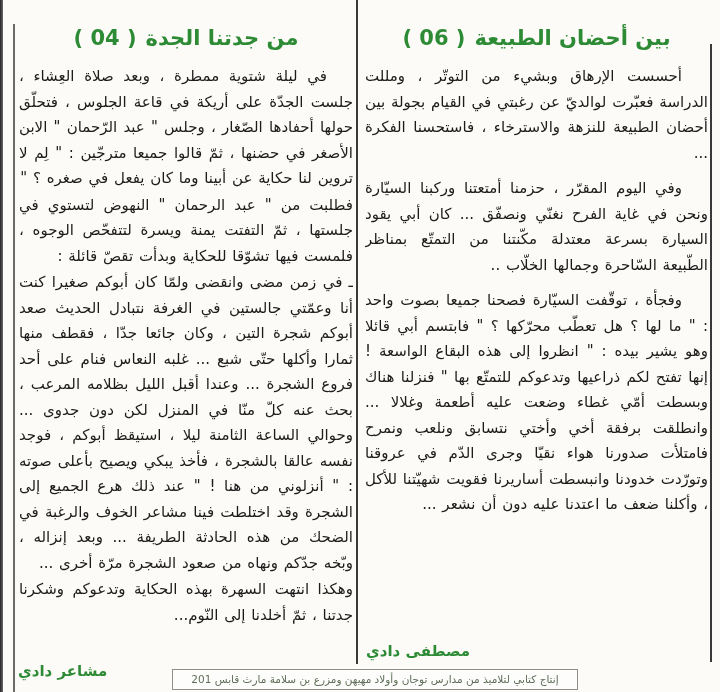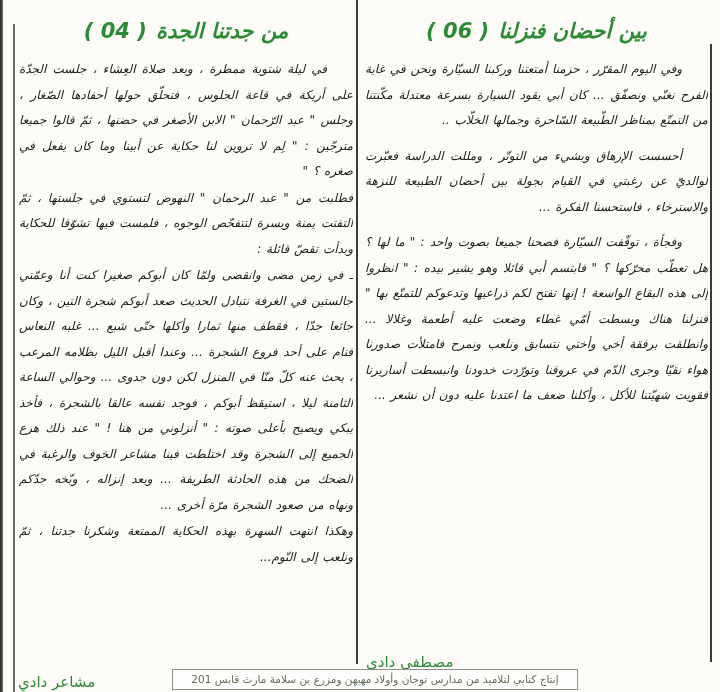--- a/index.html
+++ b/index.html
@@ -17,50 +17,49 @@
     overflow:hidden;
     font-family:"DejaVu Sans", sans-serif;
   }
   .scan-edge{position:absolute; left:0; top:0; width:3px; height:692px;
     background:linear-gradient(to right,#242424,#6b6b6b);}
   .rule{position:absolute; background:var(--rule);}
   .rule-left{left:13px; top:24px; width:2px; height:668px; opacity:.75;}
   .rule-center{left:356px; top:0; width:2px; height:664px;}
   .rule-right{left:710px; top:44px; width:2px; height:618px;}
 
-  .col{position:absolute; top:14px; overflow:hidden; direction:rtl;font-style:italic;}
+  .col{position:absolute; top:21px; overflow:hidden; direction:rtl;}
   .col-right{right:12px; width:343px; height:632px;}
   .col-left{left:19px; width:334px; height:654px;}
 
   .title{
     display:flex; direction:ltr;
     justify-content:center; align-items:baseline; gap:9px;
     font-weight:bold; font-size:21px; line-height:30px;
     color:var(--green);
     margin:2px 0 11px;
     white-space:nowrap;
   }
   .para{
     direction:rtl;
     text-align:justify;
-    font-size:12px;
+    font-size:15px;
     line-height:25.5px;
     color:var(--body);
     word-spacing:1px;
   }
   .col-right .para{margin-bottom:10px;}
   .col-left .para{margin-bottom:1px;}
   .indent{text-indent:26px;}
 
   .author{
     position:absolute;
     direction:rtl;
-    font-weight:normal; font-size:15px; line-height:20px;
+    font-weight:bold; font-size:15px; line-height:20px;
     color:var(--green);
-    margin-top:11px;
   }
   .author-right{left:366px; top:641px;}
   .author-left{left:18px; top:661px;}
 
   .caption-box{
     position:absolute;
     left:172px; top:669px; width:406px; height:21px;
     border:1px solid #8f8f8a;
     background:#fdfdfb;
     direction:rtl;
@@ -77,37 +76,37 @@
 <div class="page">
 
   <div class="scan-edge"></div>
   <div class="rule rule-left"></div>
   <div class="rule rule-center"></div>
   <div class="rule rule-right"></div>
 
   <section class="col col-right">
     <h2 class="title">
       <span class="title-num" dir="ltr">( 06 )</span>
-      <span class="title-text">بين أحضان فنزلنا</span>
+      <span class="title-text">بين أحضان الطبيعة</span>
     </h2>
+    <p class="para indent">أحسست الإرهاق وبشيء من التوتّر ، ومللت الدراسة فعبّرت لوالديّ عن رغبتي في القيام بجولة بين أحضان الطبيعة للنزهة والاسترخاء ، فاستحسنا الفكرة ...</p>
     <p class="para indent">وفي اليوم المقرّر ، حزمنا أمتعتنا وركبنا السيّارة ونحن في غاية الفرح نغنّي ونصفّق ... كان أبي يقود السيارة بسرعة معتدلة مكّنتنا من التمتّع بمناظر الطّبيعة السّاحرة وجمالها الخلّاب ..</p>
-    <p class="para indent">أحسست الإرهاق وبشيء من التوتّر ، ومللت الدراسة فعبّرت لوالديّ عن رغبتي في القيام بجولة بين أحضان الطبيعة للنزهة والاسترخاء ، فاستحسنا الفكرة ...</p>
     <p class="para indent">وفجأة ، توقّفت السيّارة فصحنا جميعا بصوت واحد : " ما لها ؟ هل تعطّب محرّكها ؟ " فابتسم أبي قائلا وهو يشير بيده : " انظروا إلى هذه البقاع الواسعة ! إنها تفتح لكم ذراعيها وتدعوكم للتمتّع بها " فنزلنا هناك وبسطت أمّي غطاء وضعت عليه أطعمة وغلالا ... وانطلقت برفقة أخي وأختي نتسابق ونلعب ونمرح فامتلأت صدورنا هواء نقيّا وجرى الدّم في عروقنا وتورّدت خدودنا وانبسطت أساريرنا فقويت شهيّتنا للأكل ، وأكلنا ضعف ما اعتدنا عليه دون أن نشعر ...</p>
   </section>
   <div class="author author-right">مصطفى دادي</div>
 
   <section class="col col-left">
     <h2 class="title">
       <span class="title-num" dir="ltr">( 04 )</span>
       <span class="title-text">من جدتنا الجدة</span>
     </h2>
     <p class="para indent">في ليلة شتوية ممطرة ، وبعد صلاة العِشاء ، جلست الجدّة على أريكة في قاعة الجلوس ، فتحلّق حولها أحفادها الصّغار ، وجلس " عبد الرّحمان " الابن الأصغر في حضنها ، ثمّ قالوا جميعا مترجّين : " لِم لا تروين لنا حكاية عن أبينا وما كان يفعل في صغره ؟ "</p>
     <p class="para">فطلبت من " عبد الرحمان " النهوض لتستوي في جلستها ، ثمّ التفتت يمنة ويسرة لتتفحّص الوجوه ، فلمست فيها تشوّقا للحكاية وبدأت تقصّ قائلة :</p>
     <p class="para">ـ في زمن مضى وانقضى ولمّا كان أبوكم صغيرا كنت أنا وعمّتي جالستين في الغرفة نتبادل الحديث صعد أبوكم شجرة التين ، وكان جائعا جدّا ، فقطف منها ثمارا وأكلها حتّى شبع ... غلبه النعاس فنام على أحد فروع الشجرة ... وعندا أقبل الليل بظلامه المرعب ، بحث عنه كلّ منّا في المنزل لكن دون جدوى ... وحوالي الساعة الثامنة ليلا ، استيقظ أبوكم ، فوجد نفسه عالقا بالشجرة ، فأخذ يبكي ويصيح بأعلى صوته : " أنزلوني من هنا ! " عند ذلك هرع الجميع إلى الشجرة وقد اختلطت فينا مشاعر الخوف والرغبة في الضحك من هذه الحادثة الطريفة ... وبعد إنزاله ، وبّخه جدّكم ونهاه من صعود الشجرة مرّة أخرى ...</p>
-    <p class="para">وهكذا انتهت السهرة بهذه الحكاية الممتعة وشكرنا جدتنا ، ثمّ ونلعب إلى النّوم...</p>
+    <p class="para">وهكذا انتهت السهرة بهذه الحكاية وتدعوكم وشكرنا جدتنا ، ثمّ أخلدنا إلى النّوم...</p>
   </section>
   <div class="author author-left">مشاعر دادي</div>
 
   <div class="caption-box">
     <span>إنتاج كتابي لتلاميذ من مدارس توجان وأولاد مهيهن ومزرع بن سلامة  مارث  قابس 201</span>
   </div>
 
 </div>
 
 </body></html>

